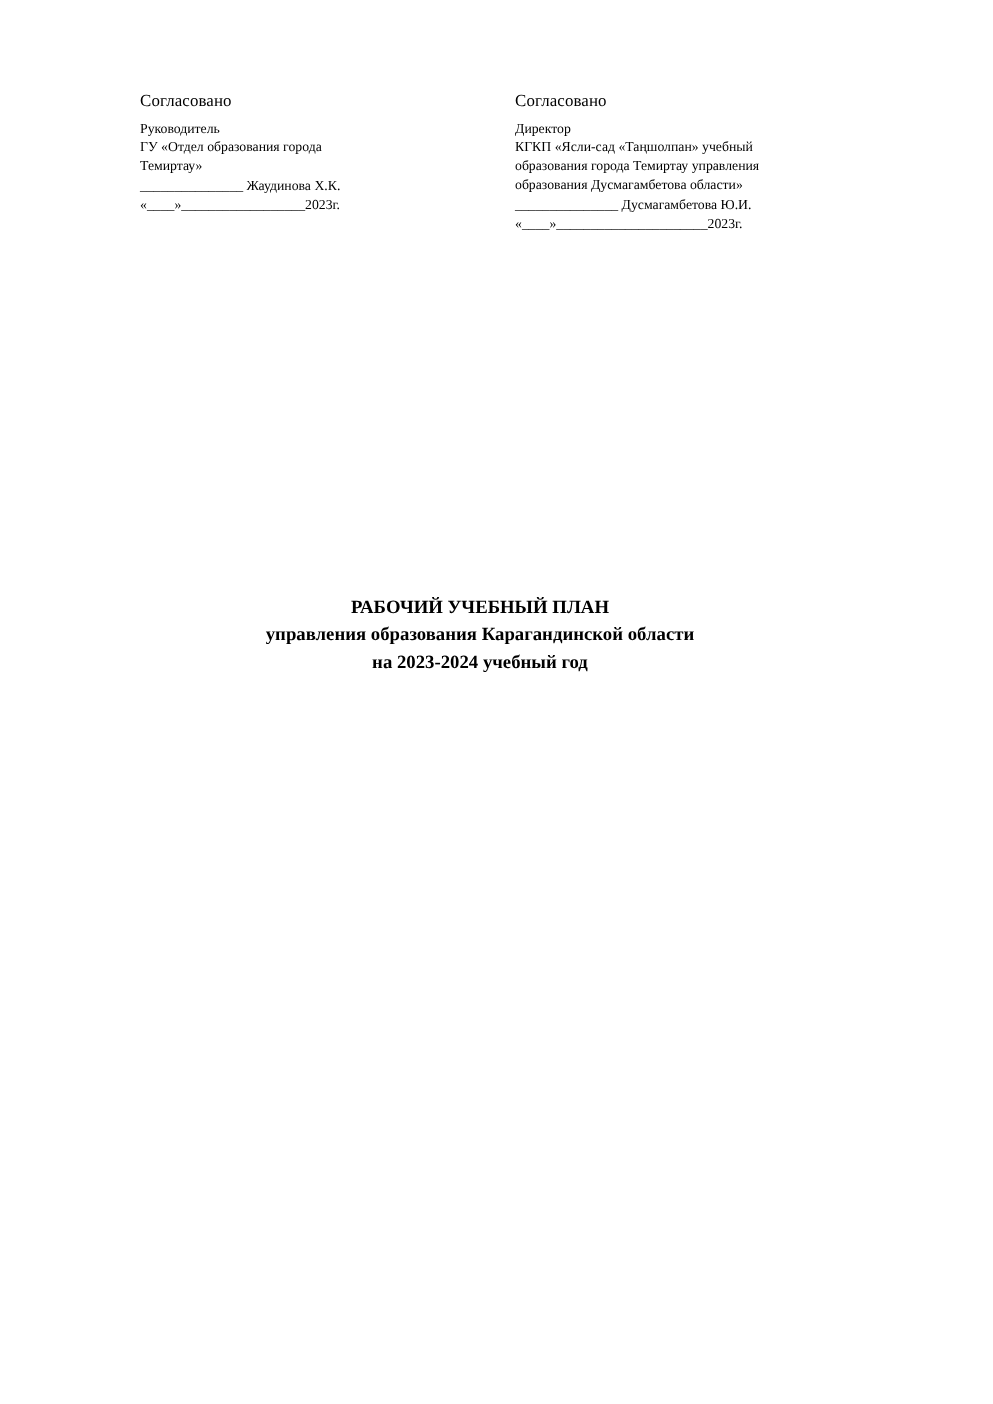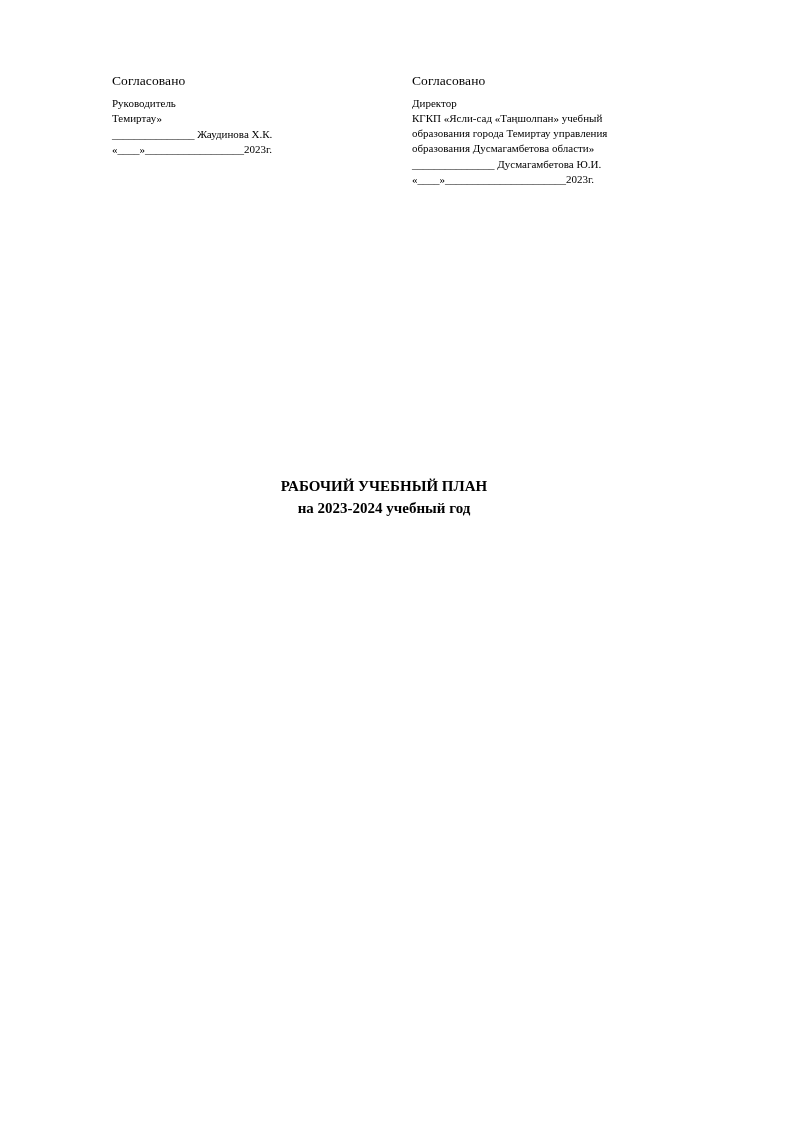--- a/index.html
+++ b/index.html
@@ -78,35 +78,37 @@
 </head>
 <body>
 
 <div class="page">
 
   <div class="approval-row">
 
     <div class="approval-col left">
       <div class="approval-title">Согласовано</div>
       <div class="approval-line">Руководитель</div>
+      <div class="approval-line">ГУ «Отдел образования города</div>
       <div class="approval-line">Темиртау»</div>
       <div class="approval-line sign">_______________ Жаудинова Х.К.</div>
       <div class="approval-line date">«____»__________________2023г.</div>
     </div>
 
     <div class="approval-col right">
       <div class="approval-title">Согласовано</div>
       <div class="approval-line">Директор</div>
       <div class="approval-line">КГКП «Ясли-сад «Таңшолпан» учебный</div>
       <div class="approval-line">образования города Темиртау управления</div>
       <div class="approval-line">образования Дусмагамбетова области»</div>
       <div class="approval-line sign">_______________ Дусмагамбетова Ю.И.</div>
       <div class="approval-line date">«____»______________________2023г.</div>
     </div>
 
   </div>
 
   <div class="doc-title">
     <span class="line">РАБОЧИЙ УЧЕБНЫЙ ПЛАН</span>
+    <span class="line">управления образования Карагандинской области</span>
     <span class="line">на 2023-2024 учебный год</span>
   </div>
 
 </div>
 
 </body></html>

